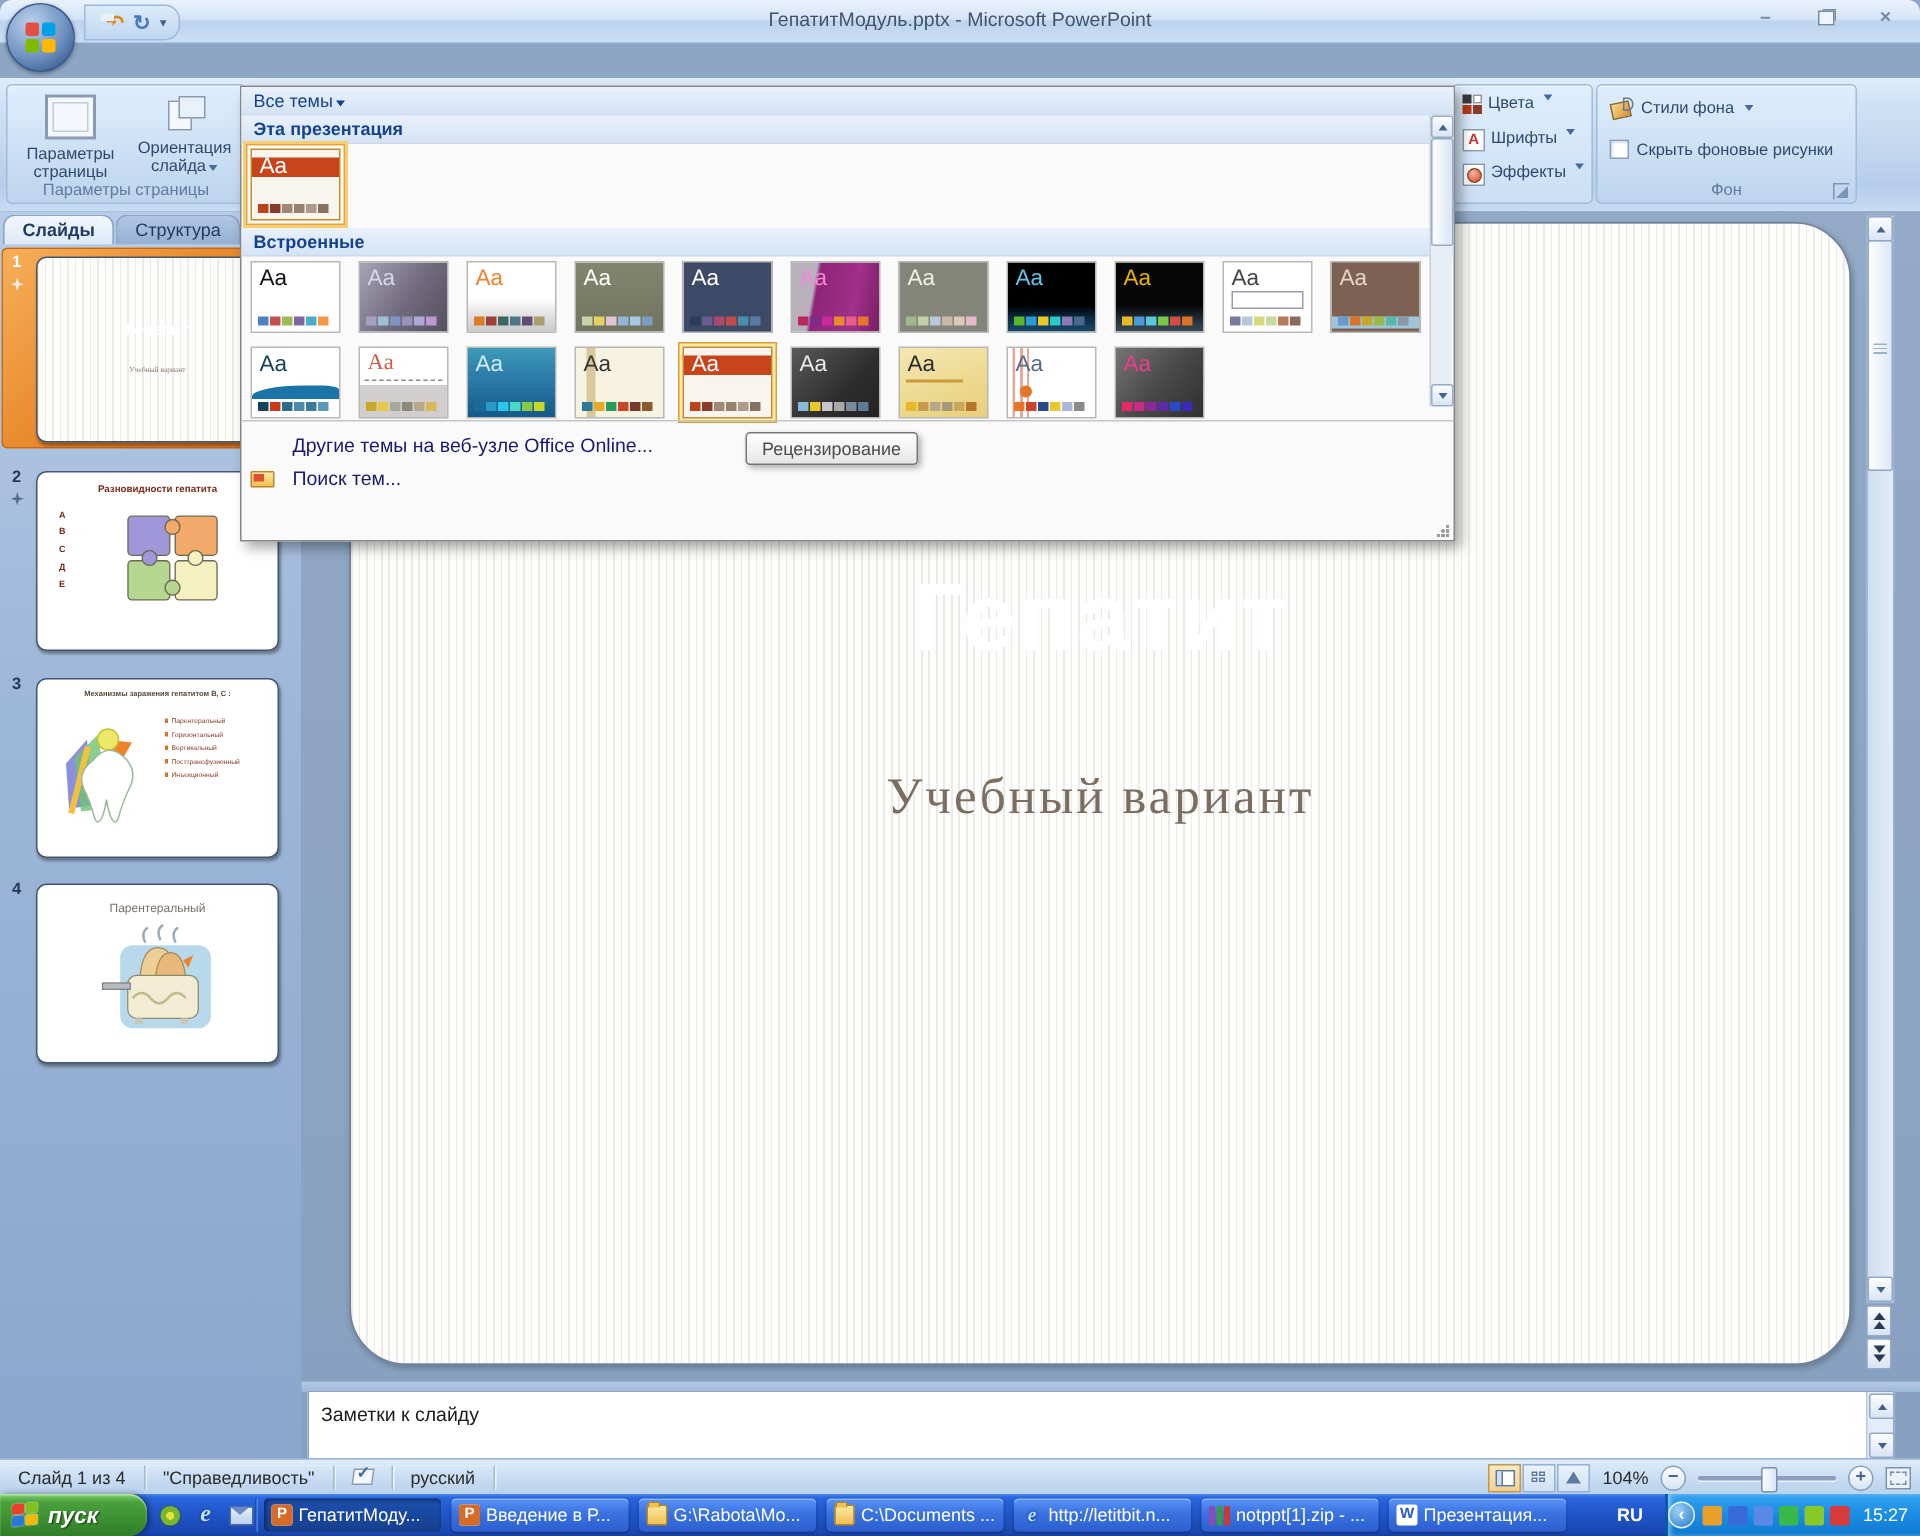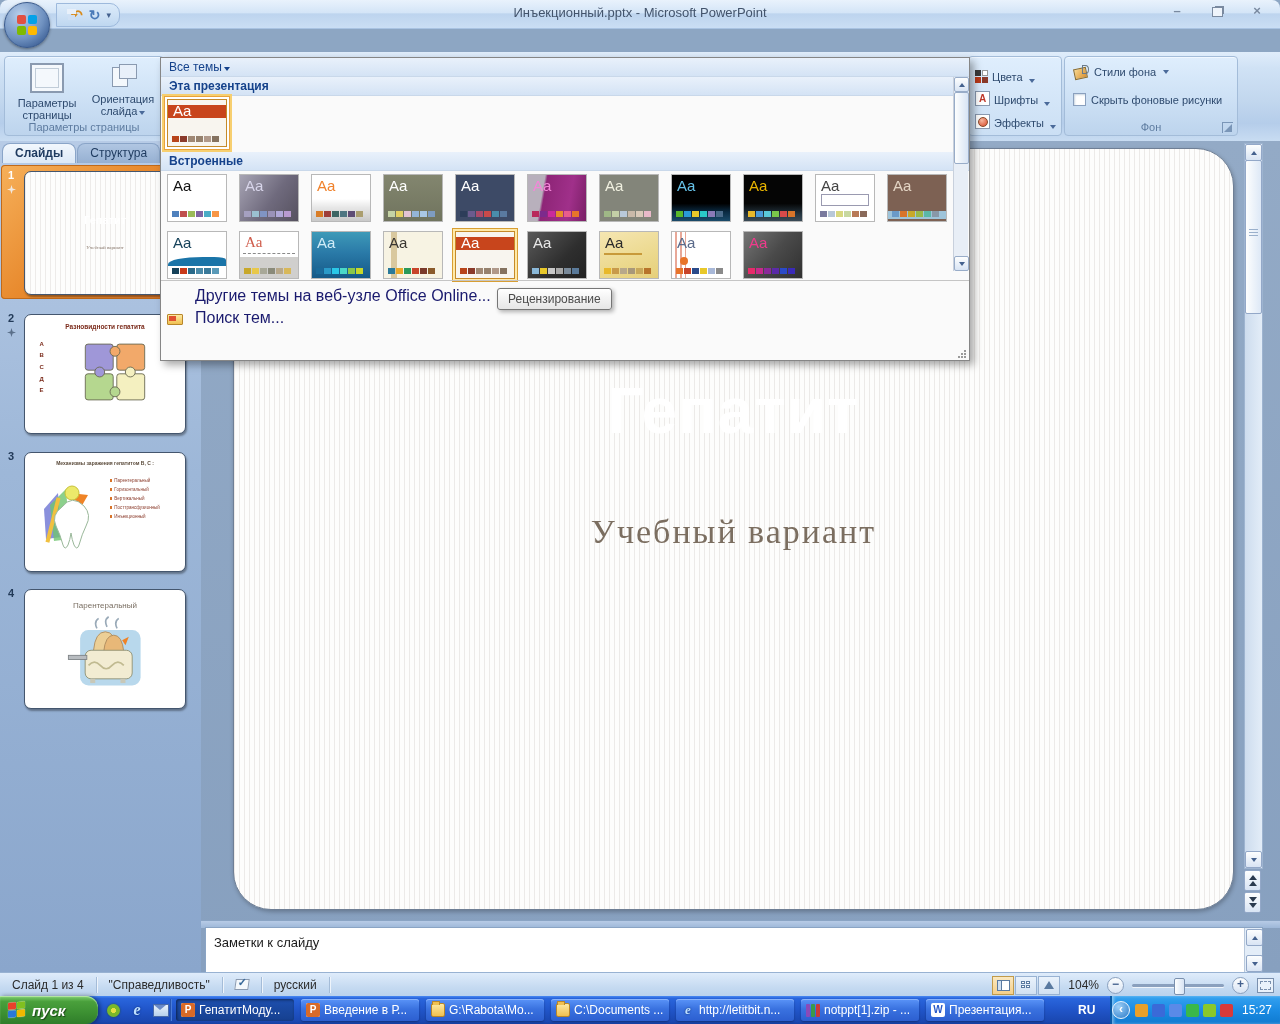--- a/index.html
+++ b/index.html
@@ -50,21 +50,21 @@
   .rgroup-label{position:absolute;bottom:2px;left:0;right:0;text-align:center;font-size:11px;color:#5e7ca0;}
   .g-pagesetup{left:4px;top:4px;width:158px;height:78px;}
   .bigbtn{position:absolute;top:6px;width:72px;text-align:center;font-size:11px;color:#2e4a6e;}
   .bigbtn .bb-icon{margin:0 auto 4px auto;}
   .pageicon{width:30px;height:26px;border:2px solid #8a9ab0;background:#f4f8fc;position:relative;}
   .pageicon:before{content:"";position:absolute;inset:3px;border:1px solid #c0ccd8;}
   .orienticon{width:26px;height:26px;position:relative;}
   .orienticon .p1{position:absolute;left:2px;top:4px;width:14px;height:18px;background:#f4f8fc;border:1px solid #8a9ab0;}
   .orienticon .p2{position:absolute;left:9px;top:1px;width:16px;height:13px;background:#e8f0fa;border:1px solid #8a9ab0;}
   .g-themetools{left:968px;top:4px;width:92px;height:78px;}
-  .ttrow{position:absolute;left:6px;height:20px;display:flex;align-items:flex-end;gap:4px;font-size:11px;color:#2e4a6e;}
+  .ttrow{position:absolute;left:6px;height:20px;display:flex;align-items:flex-start;gap:4px;font-size:11px;color:#2e4a6e;}
   .sw-colors{width:13px;height:13px;display:grid;grid-template-columns:6px 6px;grid-template-rows:6px 6px;gap:1px;}
   .sw-colors i{display:block}
   .swc1{background:#3a3a3a}.swc2{background:#fff;border:1px solid #999;box-sizing:border-box}.swc3{background:#b83a1a}.swc4{background:#8a3a2a}
   .fonticon{width:13px;height:13px;border:1px solid #8a9ab0;background:#fff;color:#c0392b;font-size:10px;font-weight:bold;text-align:center;line-height:13px;}
   .effecticon{width:13px;height:13px;border:1px solid #8a9ab0;background:#fff;display:flex;align-items:center;justify-content:center;}
   .effecticon i{width:8px;height:8px;border-radius:50%;background:radial-gradient(circle at 35% 30%,#f8b8a0,#d84a2a);border:1px solid #8a4a2a;}
   .g-background{left:1064px;top:4px;width:172px;height:78px;}
   .bgstyles{position:absolute;left:8px;top:8px;display:flex;align-items:center;gap:5px;font-size:11px;color:#2e4a6e;}
   .bucketicon{width:16px;height:14px;position:relative;}
   .bucketicon:before{content:"";position:absolute;left:1px;top:3px;width:11px;height:9px;background:linear-gradient(135deg,#f8d890,#d89030);border:1px solid #8a6a2a;transform:rotate(-12deg);}
@@ -96,21 +96,21 @@
   .theme .x-lstripes{position:absolute;left:3px;top:0;bottom:0;width:11px;z-index:1;}
   .theme .x-dot{position:absolute;left:8px;bottom:13px;width:8px;height:8px;border-radius:50%;z-index:3;}
   .theme .x-underline{position:absolute;left:4px;top:21px;width:38px;height:2px;z-index:2;}
   .theme .x-bband{position:absolute;left:0;right:0;bottom:2px;height:8px;z-index:1;}
   .theme.sel{box-shadow:0 0 0 2px #fff,0 0 0 3px #e8a33d,0 0 0 5px #f7cf70;border-color:#c58a2a;}
   .theme.hot{box-shadow:0 0 0 2px #ffe9a8,0 0 0 3px #d89e33;border-color:#c58a2a;}
   .gal-scroll{position:absolute;right:1px;top:19px;width:14px;height:194px;background:#e8eef6;border-left:1px solid #c8d0dc;}
   .gs-btn{position:absolute;left:0;width:13px;height:13px;background:linear-gradient(180deg,#fdfefe,#d8e4f4);border:1px solid #98acc8;border-radius:2px;display:flex;align-items:center;justify-content:center;}
   .gs-thumb{position:absolute;left:0;top:15px;width:13px;height:70px;background:linear-gradient(90deg,#fdfefe,#d8e4f4);border:1px solid #98acc8;border-radius:2px;}
   .gal-menu{position:absolute;left:0;right:0;top:222px;border-top:1px solid #c5c5c5;padding-top:4px;}
-  .gmi{height:22px;display:flex;align-items:center;font-size:16px;color:#1a1a6e;cursor:pointer;}
+  .gmi{height:22px;display:flex;align-items:center;font-size:13px;color:#1a1a6e;cursor:pointer;}
   .gmi .mi-ic{width:16px;height:16px;margin:0 8px 0 6px;position:relative;}
   .gmi .mi-txt{padding-left:4px;}
   .mi-folder:before{content:"";position:absolute;left:0;top:4px;width:14px;height:9px;background:linear-gradient(180deg,#fde9a2,#f0c050);border:1px solid #b8862a;border-radius:1px;}
   .mi-folder:after{content:"";position:absolute;left:2px;top:6px;width:7px;height:5px;background:#e05030;}
   .mi-savetheme:before{content:"";position:absolute;left:0;top:2px;width:12px;height:10px;background:#e8f0fa;border:1px solid #7a8aa0;}
   .mi-savetheme:after{content:"";position:absolute;right:0;bottom:0;width:8px;height:8px;background:linear-gradient(180deg,#5a8ad0,#2a5aa8);border-radius:1px;}
   .gal-grip{position:absolute;right:2px;bottom:1px;width:10px;height:10px;
     background:radial-gradient(circle 1.2px at 8px 2px,#9a9a9a 1.2px,transparent 1.3px),
                radial-gradient(circle 1.2px at 5px 5px,#9a9a9a 1.2px,transparent 1.3px),
                radial-gradient(circle 1.2px at 8px 5px,#9a9a9a 1.2px,transparent 1.3px),
@@ -269,21 +269,21 @@
           <span class="ol3"></span>
           <span class="ol4"></span>
         </div>
     </div>
     <div class="qat">
       <span class="qi"><span class="icon-save"></span></span>
       <span class="qi icon-undo">↶</span>
       <span class="qi icon-redo">↻</span>
       <span class="qi" style="font-size:9px;color:#44618e;">▾</span>
     </div>
-    <div class="title-text">Инъекционный.pptx - Microsoft PowerPoint</div>
+    <div class="title-text">ГепатитМодуль.pptx - Microsoft PowerPoint</div>
     <div class="winbtns">
       <span class="winbtn">–</span>
       <span class="winbtn"><span class="restore-glyph"></span></span>
       <span class="winbtn">×</span>
     </div>
   </div>
 
 
   <div class="ribbon">
     <div class="rgroup g-pagesetup">

